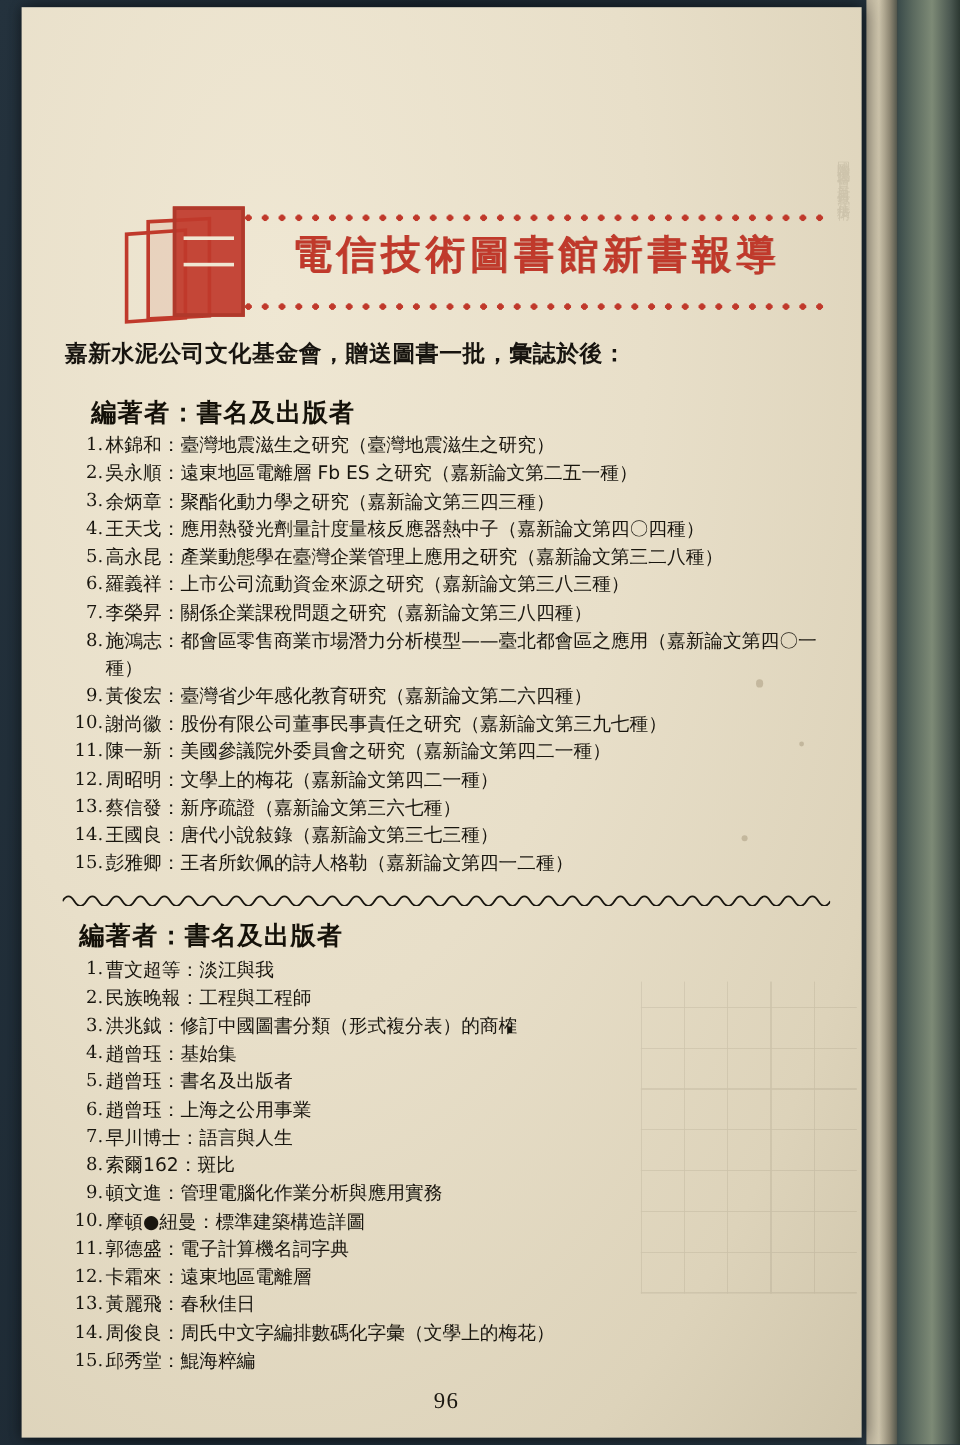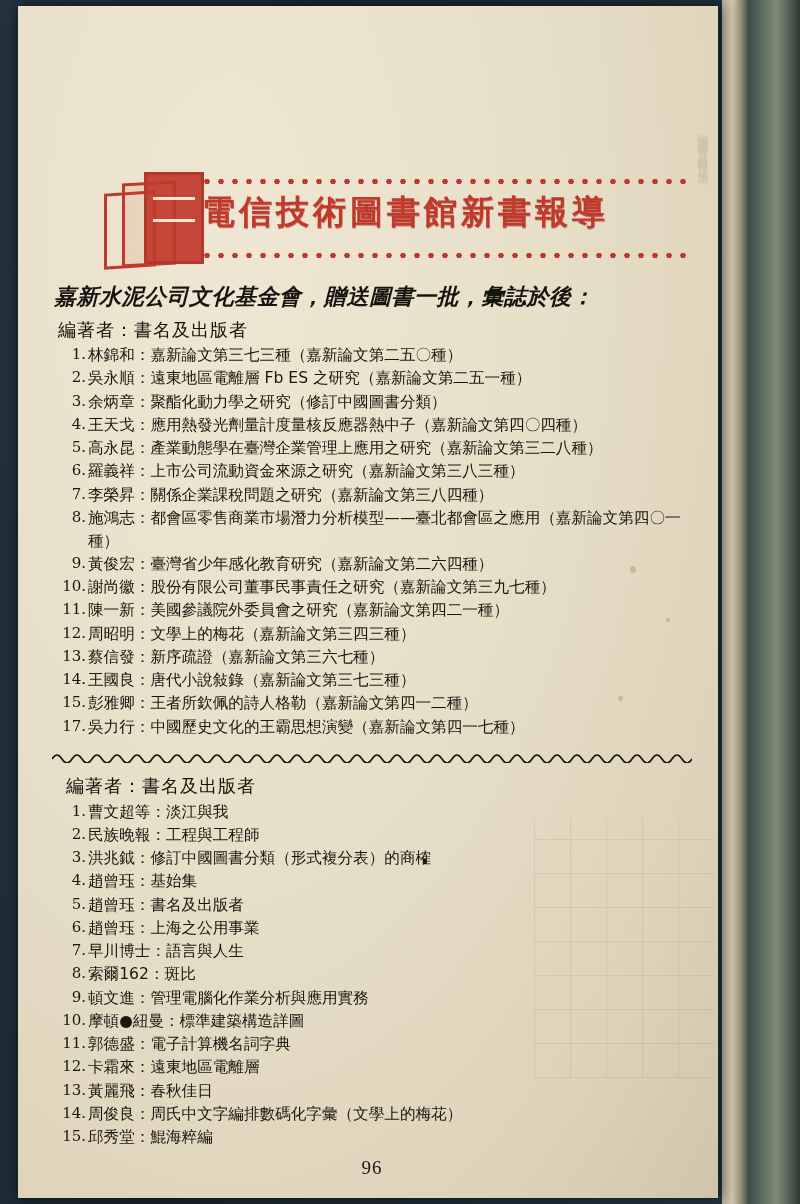--- a/index.html
+++ b/index.html
@@ -84,20 +84,21 @@
     left: 34px;
     top: 160px;
     width: 640px;
     color: #1d1a14;
   }
   
   #banner {
     position: relative;
     height: 108px;
     margin-bottom: 8px;
+    text-align: center;
   }
   #banner-books {
     position: absolute;
     left: 52px;
     top: 6px;
     width: 108px;
     height: 96px;
   }
   .bk {
     position: absolute;
@@ -135,32 +136,31 @@
     font-family: "DejaVu Sans", sans-serif;
     font-size: 33px;
     font-weight: bold;
     color: #c0392b;
     letter-spacing: 4px;
     white-space: nowrap;
     text-shadow: 0.6px 0.6px 0 rgba(150,40,30,0.5);
   }
   
   .lead {
-    font-size: 22px;
+    font-size: 19px;
     font-weight: bold;
     letter-spacing: 0.5px;
-    margin: 6px 0 6px 2px;
+    margin: 6px 0 22px 2px;
     color: #17140f;
-    font-style: italic;
   }
   .section-head {
-    font-size: 18px;
-    font-weight: normal;
+    font-size: 21px;
+    font-weight: bold;
     letter-spacing: 1px;
-    margin: 2px 0 2px 6px;
+    margin: 2px 0 2px 24px;
     color: #141109;
   }
   .section-head.boxed {
     display: inline-block;
     padding: 1px 2px;
     margin-left: 12px;
   }
   ol.booklist {
     list-style: none;
     margin: 0;
@@ -243,29 +243,29 @@
         <div id="banner-title">電信技術圖書館新書報導</div>
       </div>
 
       <p class="lead">嘉新水泥公司文化基金會，贈送圖書一批，彙誌於後：</p>
 
       <div class="section-head">編著者：書名及出版者</div>
 
       <ol class="booklist" id="list1">
           <li>
             <span class="num">1.</span>
-            <span class="txt">林錦和：嘉新論文第三七三種（嘉新論文第二五〇種）</span>
+            <span class="txt">林錦和：臺灣地震滋生之研究（臺灣地震滋生之研究）</span>
           </li>
           <li>
             <span class="num">2.</span>
             <span class="txt">吳永順：遠東地區電離層 Fb ES 之研究（嘉新論文第二五一種）</span>
           </li>
           <li>
             <span class="num">3.</span>
-            <span class="txt">余炳章：聚酯化動力學之研究（修訂中國圖書分類）</span>
+            <span class="txt">余炳章：聚酯化動力學之研究（嘉新論文第三四三種）</span>
           </li>
           <li>
             <span class="num">4.</span>
             <span class="txt">王天戈：應用熱發光劑量計度量核反應器熱中子（嘉新論文第四〇四種）</span>
           </li>
           <li>
             <span class="num">5.</span>
             <span class="txt">高永昆：產業動態學在臺灣企業管理上應用之研究（嘉新論文第三二八種）</span>
           </li>
           <li>
@@ -287,37 +287,33 @@
           <li>
             <span class="num">10.</span>
             <span class="txt">謝尚徽：股份有限公司董事民事責任之研究（嘉新論文第三九七種）</span>
           </li>
           <li>
             <span class="num">11.</span>
             <span class="txt">陳一新：美國參議院外委員會之研究（嘉新論文第四二一種）</span>
           </li>
           <li>
             <span class="num">12.</span>
-            <span class="txt">周昭明：文學上的梅花（嘉新論文第三四三種）</span>
+            <span class="txt">周昭明：文學上的梅花（嘉新論文第四二一種）</span>
           </li>
           <li>
             <span class="num">13.</span>
             <span class="txt">蔡信發：新序疏證（嘉新論文第三六七種）</span>
           </li>
           <li>
             <span class="num">14.</span>
             <span class="txt">王國良：唐代小說敍錄（嘉新論文第三七三種）</span>
           </li>
           <li>
             <span class="num">15.</span>
             <span class="txt">彭雅卿：王者所欽佩的詩人格勒（嘉新論文第四一二種）</span>
-          </li>
-          <li>
-            <span class="num">17.</span>
-            <span class="txt">吳力行：中國歷史文化的王霸思想演變（嘉新論文第四一七種）</span>
           </li>
         </ol>
 
       <div id="wave">
         <svg width="640" height="14" viewBox="0 0 640 14" preserveAspectRatio="none" aria-hidden="true">
           <path d="M0,9 Q5,1 10,9 T20,9 T30,9 T40,9 T50,9 T60,9 T70,9 T80,9 T90,9 T100,9 T110,9 T120,9 T130,9 T140,9 T150,9 T160,9 T170,9 T180,9 T190,9 T200,9 T210,9 T220,9 T230,9 T240,9 T250,9 T260,9 T270,9 T280,9 T290,9 T300,9 T310,9 T320,9 T330,9 T340,9 T350,9 T360,9 T370,9 T380,9 T390,9 T400,9 T410,9 T420,9 T430,9 T440,9 T450,9 T460,9 T470,9 T480,9 T490,9 T500,9 T510,9 T520,9 T530,9 T540,9 T550,9 T560,9 T570,9 T580,9 T590,9 T600,9 T610,9 T620,9 T630,9 T640,9" fill="none" stroke="#19160f" stroke-width="1.6"></path>
         </svg>
       </div>
 
       <div class="section-head boxed">編著者：書名及出版者</div>

